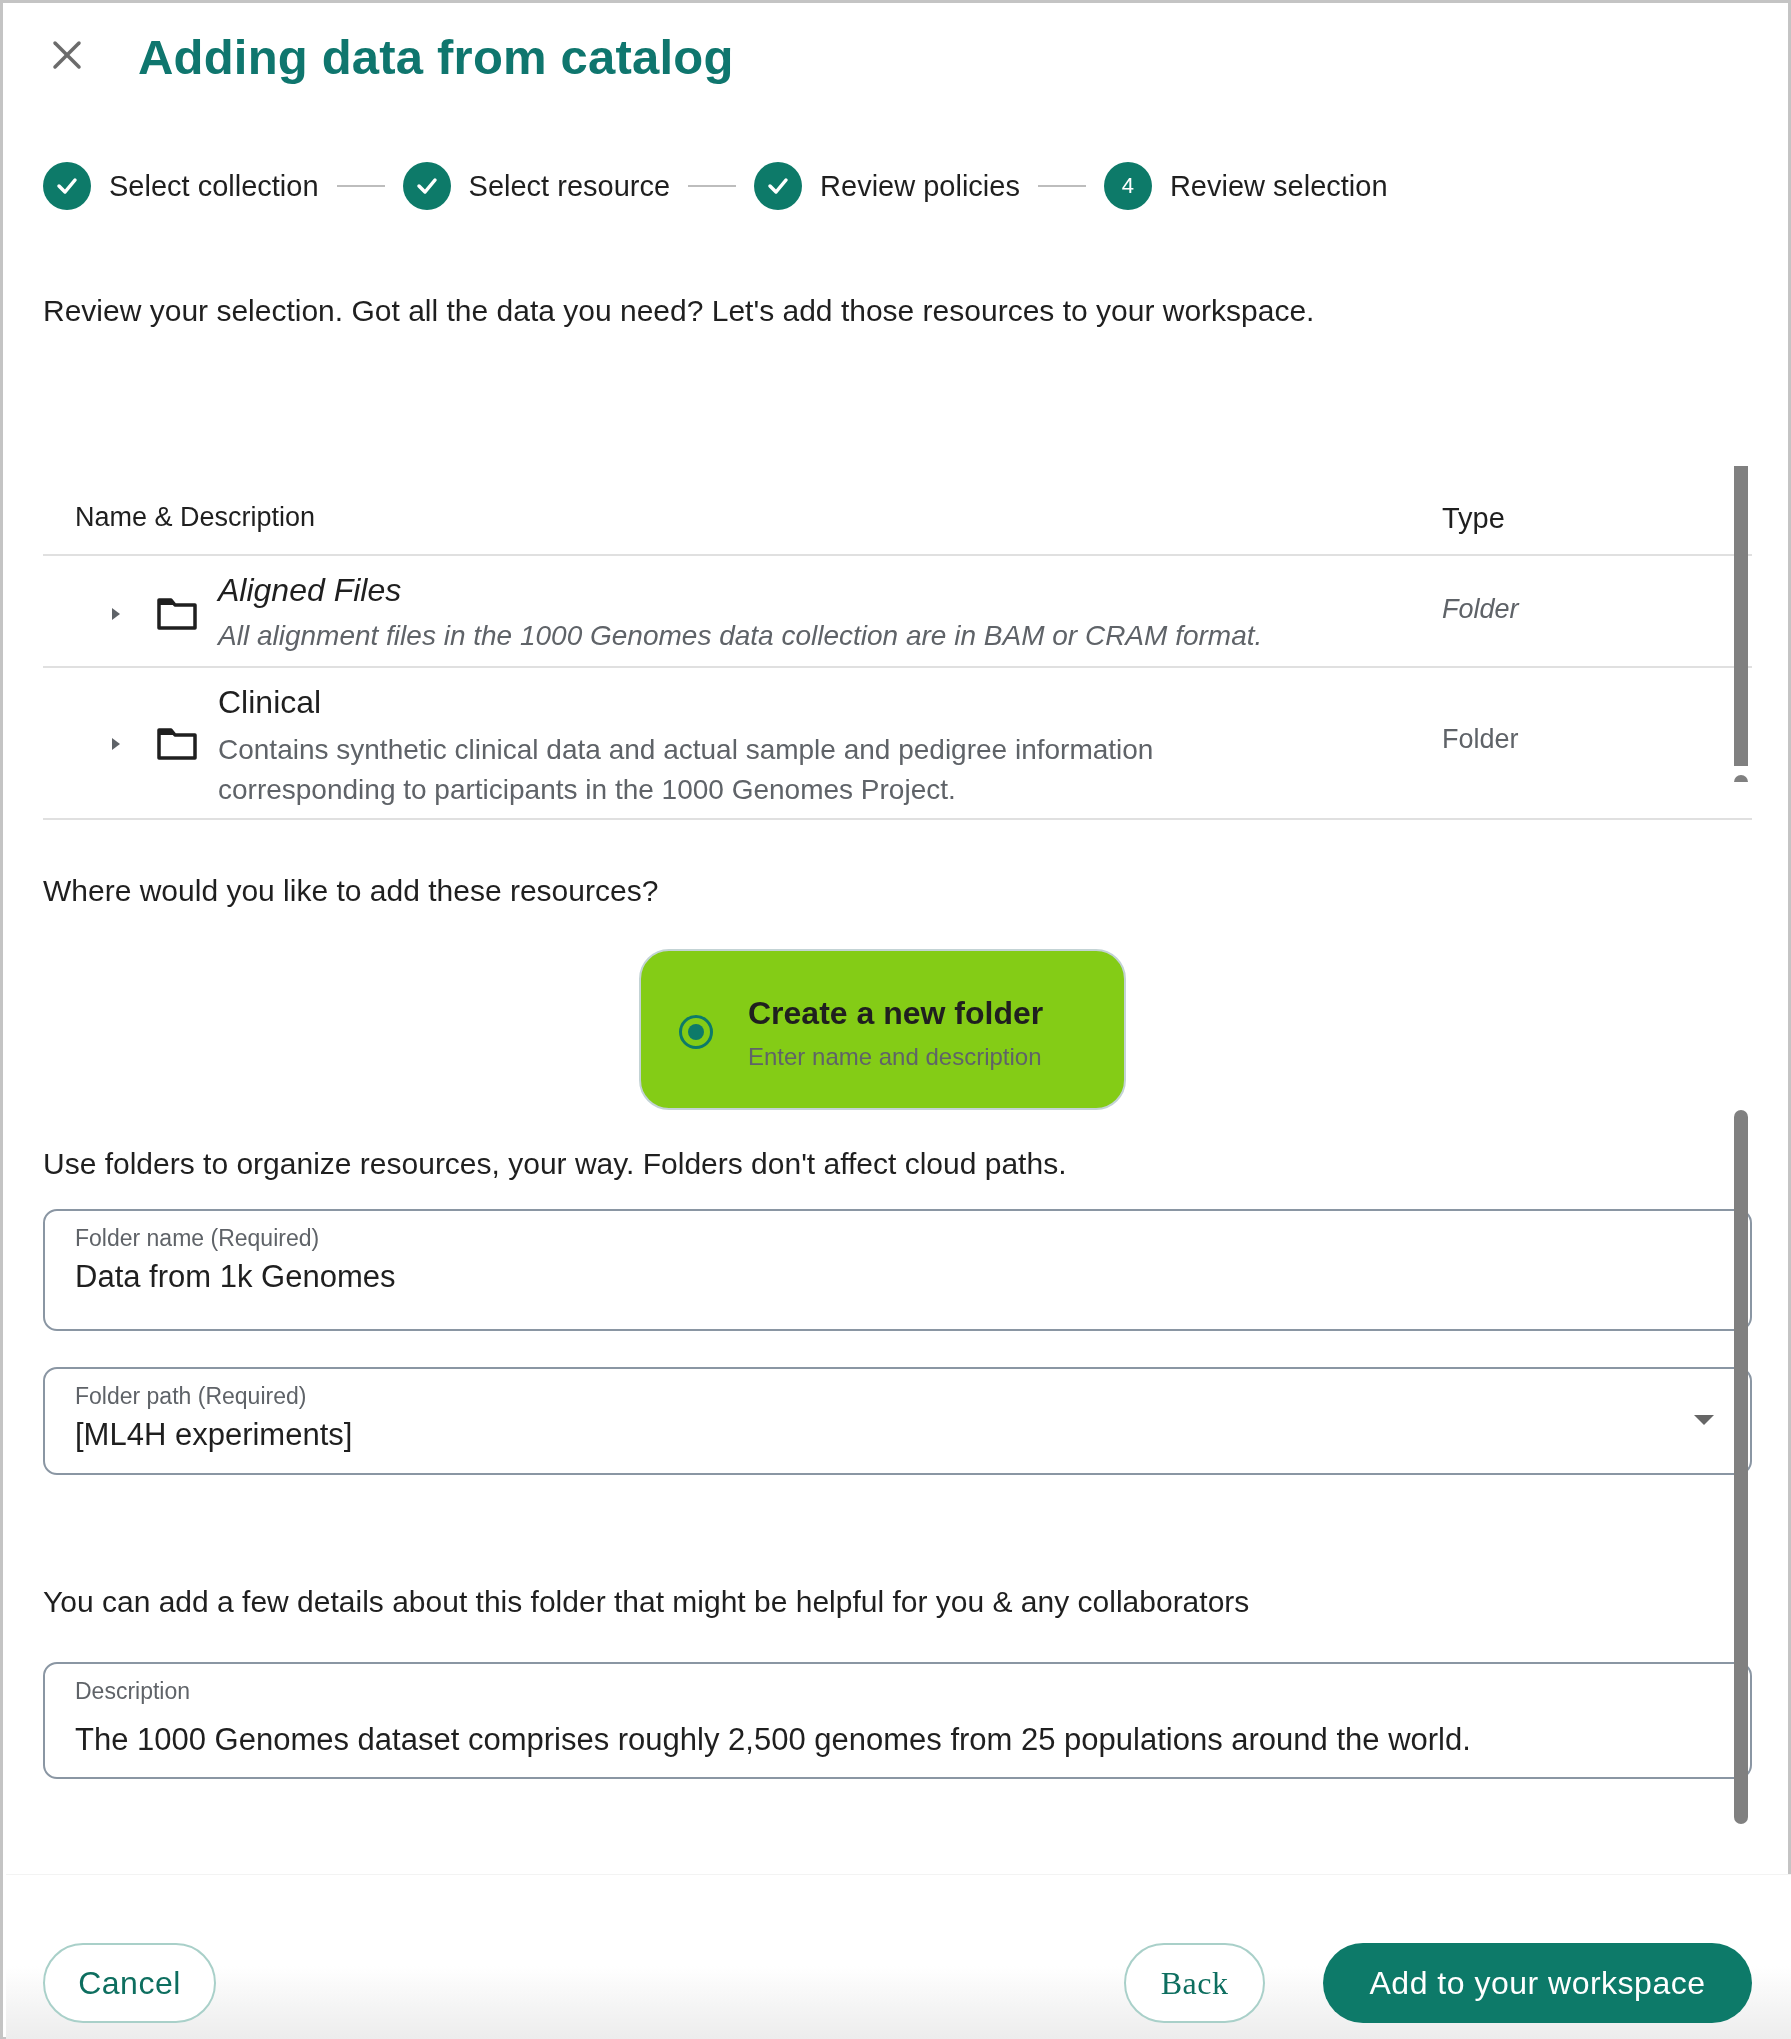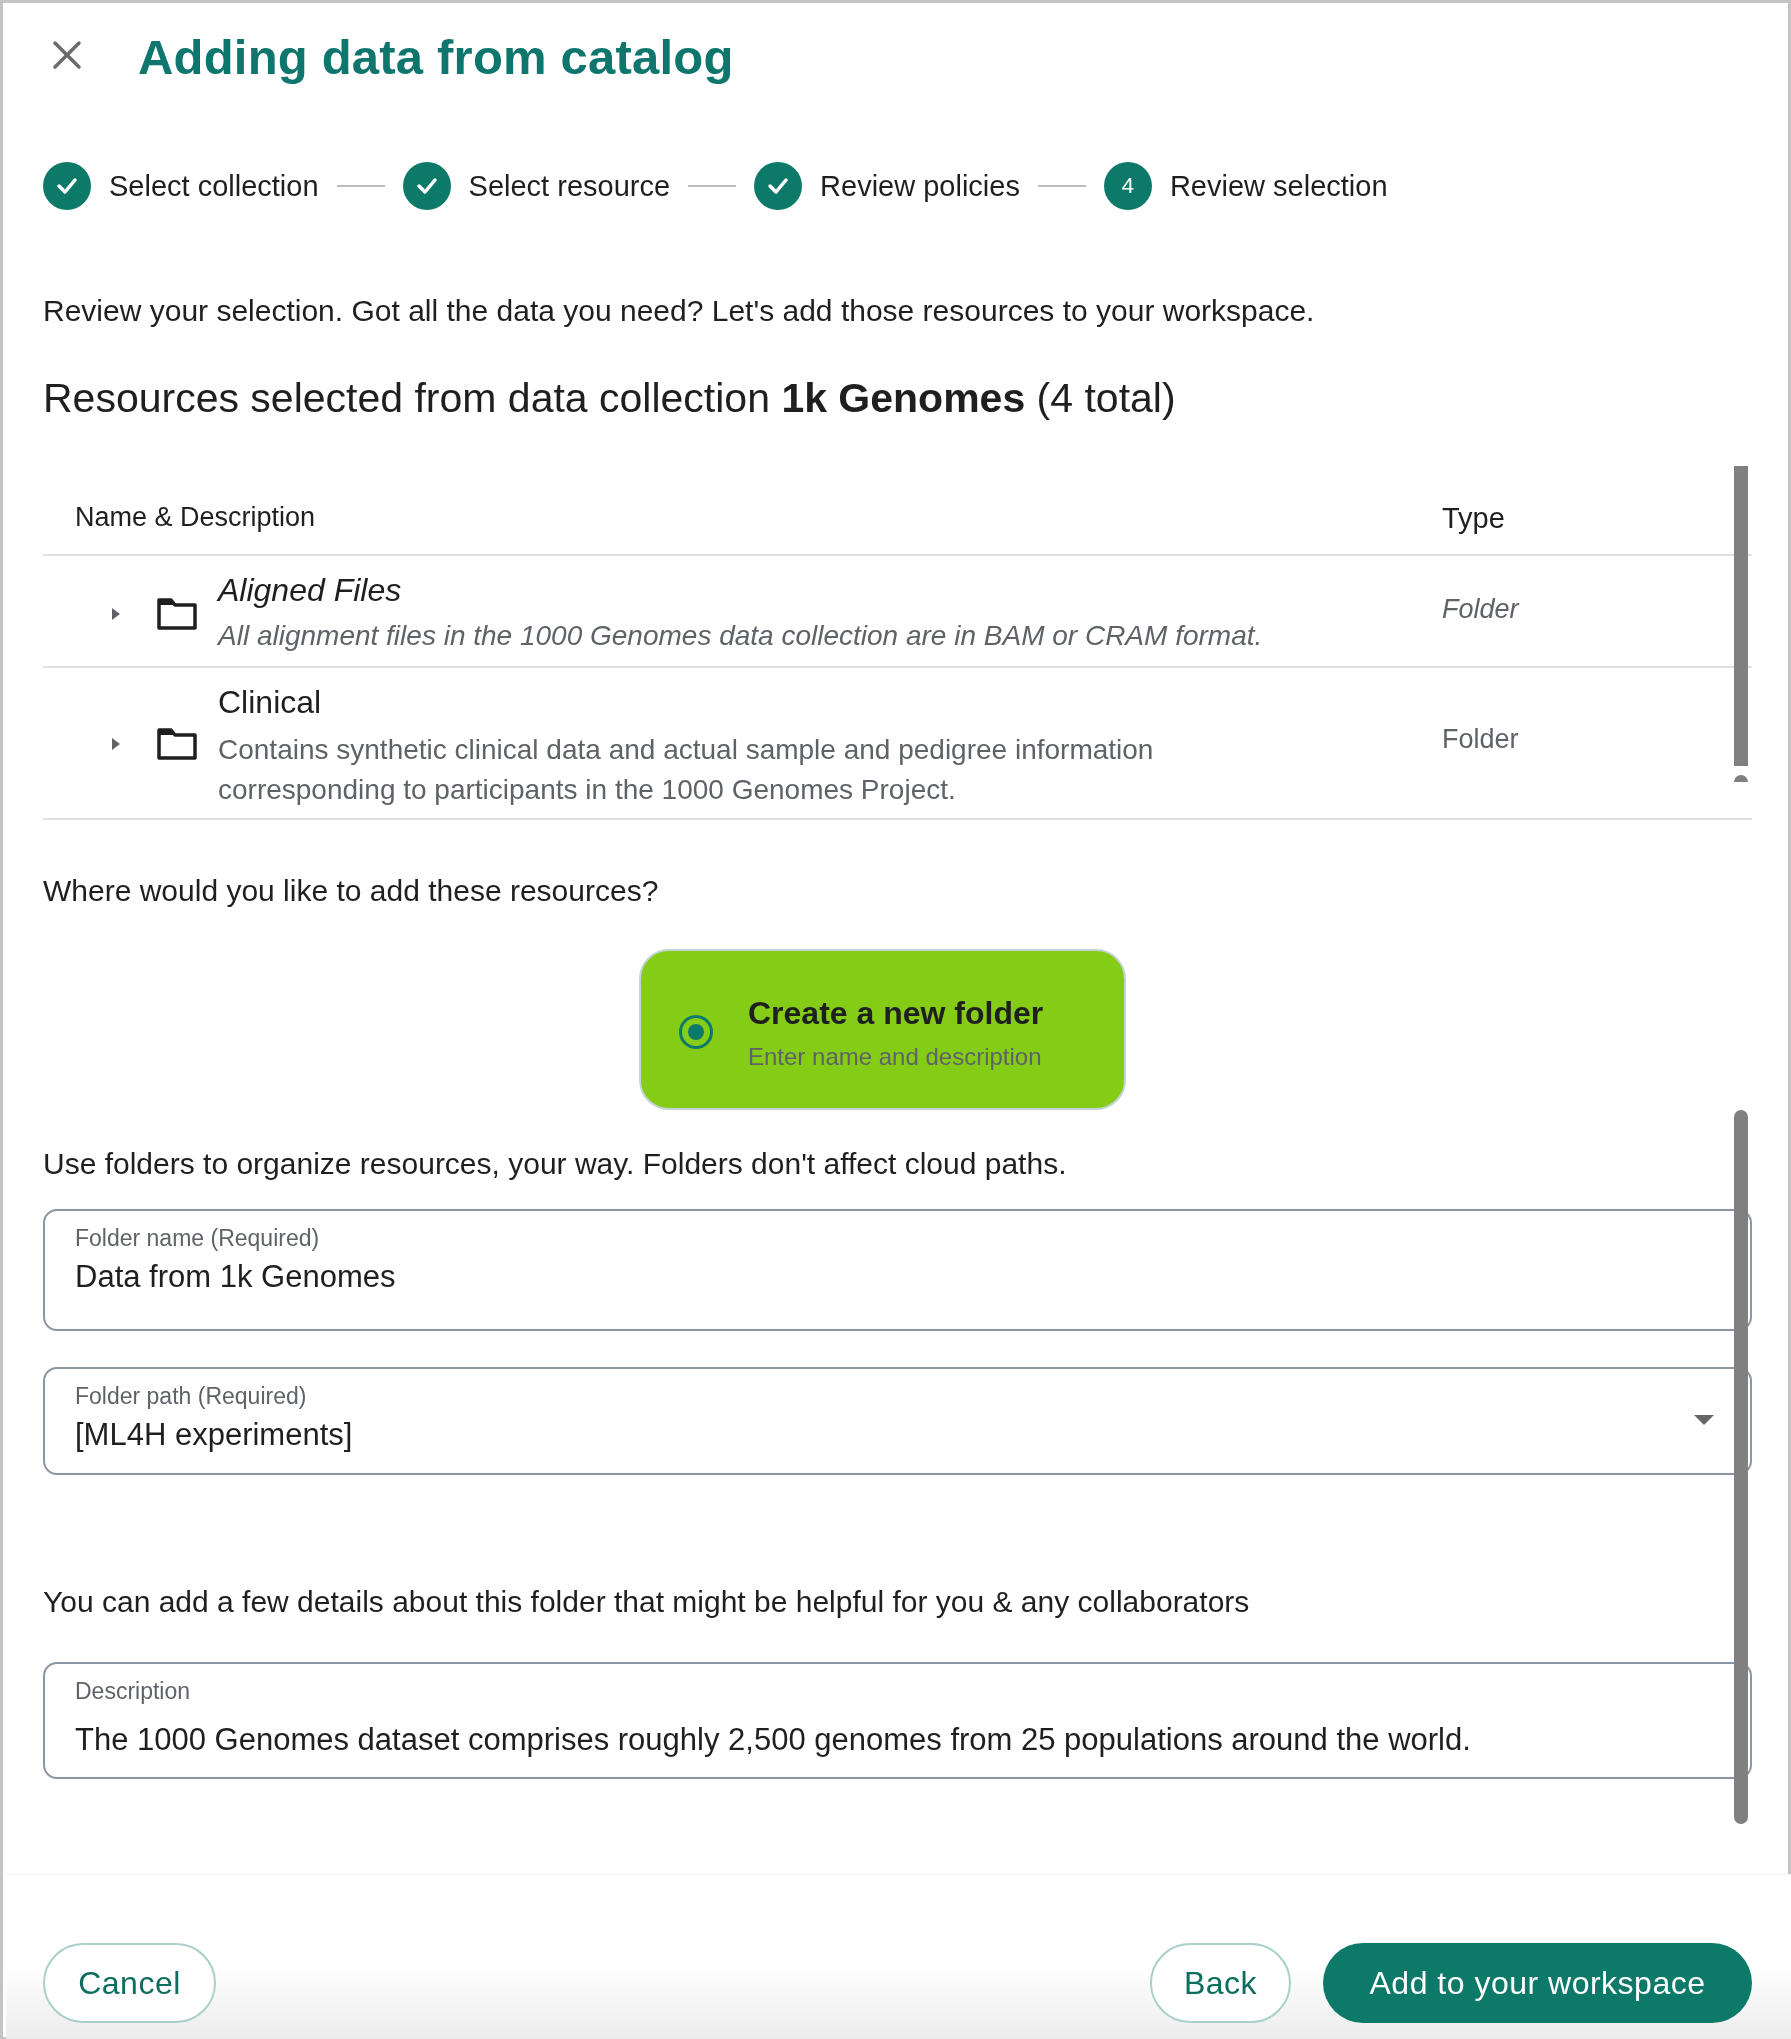--- a/index.html
+++ b/index.html
@@ -68,21 +68,21 @@
   .details-note { position: absolute; left: 40px: top: 1582px; }
   .details-note { position: absolute; left: 40px; top: 1582px; font-size: 30px; color: #1f1f1f; }
 
   .main-scroll { position: absolute; left: 1731px; top: 1107px; width: 14px; height: 714px; background: #808080; border-radius: 7px; }
 
   
   .footer { position: absolute; left: 3px; top: 1871px; width: 1785px; height: 166px; background: linear-gradient(#ffffff 0%, #ffffff 55%, #ececec 100%); border-top: 1px solid #f3f3f3; }
   .btn { position: absolute; top: 1920px; height: 80px; border-radius: 40px; font-size: 32px; display: flex; align-items: center; justify-content: center; cursor: pointer; letter-spacing: 0.5px; font-family: "Liberation Sans", "DejaVu Sans", sans-serif; margin-top: 20px; }
   .btn-outline { background: #fff; border: 2px solid #a9d0c9; color: #0d6e5f; }
   .btn-cancel { left: 40px; width: 173px; }
-  .btn-back { left: 1147px; width: 141px; }
+  .btn-back { left: 1121px; width: 141px; font-family: Liberation Serif, serif; }
   .btn-primary { left: 1320px; width: 429px; background: #0d7a69; color: #fff; border: none; }
 </style>
 </head>
 <body>
 
 <div class="frame">
 
   <div class="close-btn">
     <svg viewBox="0 0 40 40">
       <line x1="8" y1="8" x2="32" y2="32" stroke="#6b6b6b" stroke-width="3.5" stroke-linecap="round"></line>
@@ -120,21 +120,20 @@
     </div>
     <div class="step-sep"></div>
     <div class="step">
       <div class="step-circle">4</div>
       <span class="step-label">Review selection</span>
     </div>
   </div>
 
   <div class="intro">Review your selection. Got all the data you need? Let's add those resources to your workspace.</div>
 
-  <div class="resources-heading"><span>Resources selected from data collection </span><b>1k Genomes</b><span> (4 total)</span></div>
 
   <div class="table">
     <div class="table-head">
       <span class="th-name">Name &amp; Description</span>
       <span class="th-type">Type</span>
     </div>
 
     <div class="row row-1">
       <svg class="expand-icon" style="top:48px" viewBox="0 0 14 20">
           <polygon points="3,4 11,10 3,16" fill="#5f6368"></polygon>

